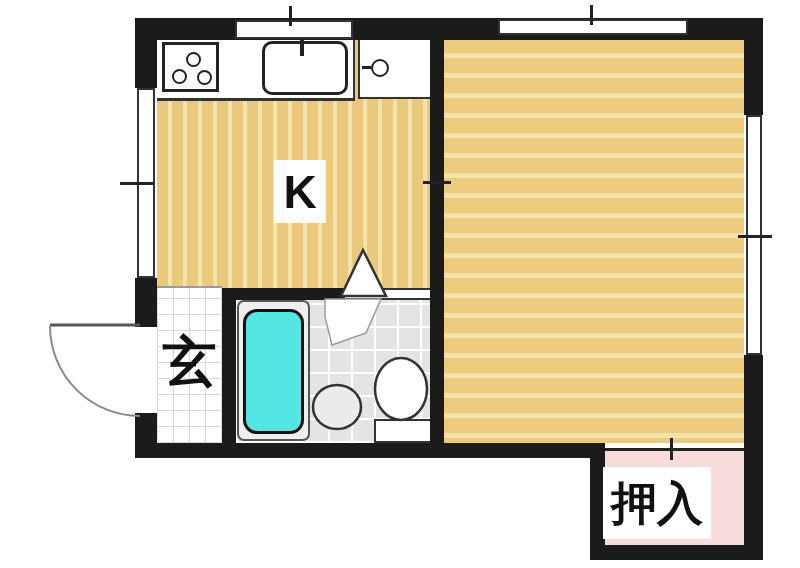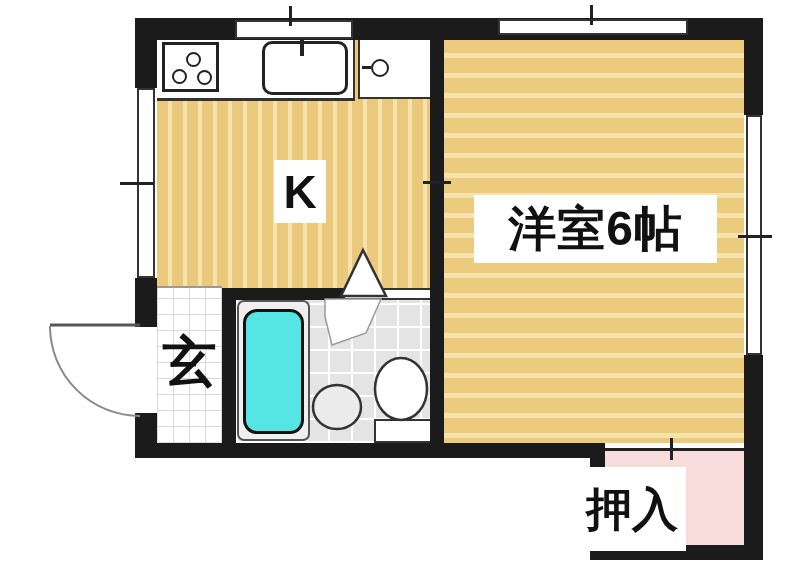--- a/index.html
+++ b/index.html
@@ -100,23 +100,20 @@
     <path d="M 50 326 A 90 90 0 0 0 140 416" fill="none" stroke="#8a8a8a" stroke-width="2"></path>
     <polygon points="363,250 341,296 386,296" fill="#ffffff" stroke="#333" stroke-width="2.5"></polygon>
     <polygon points="325,299 381,299 366,333 332,345 325,317" fill="#ffffff" stroke="#999" stroke-width="1.5"></polygon>
     <ellipse cx="337" cy="407" rx="24" ry="22" fill="#ebebeb" stroke="#333" stroke-width="2.5"></ellipse>
     <ellipse cx="401" cy="389" rx="26" ry="31" fill="#ffffff" stroke="#333" stroke-width="2.5"></ellipse>
   </svg>
 
   <div class="label-box" style="left:274px;top:160px;width:52px;height:63px;font-size:46px;">
     <span>K</span>
   </div>
-  <div class="label-box" style="left:474px;top:195px;width:243px;height:68px;font-size:48px;letter-spacing:1px;">
-    <span>洋室6帖</span>
-  </div>
   <div class="label-box" style="left:157px;top:330px;width:65px;height:62px;font-size:54px;background:transparent;">
     <span>玄</span>
   </div>
-  <div class="label-box" style="left:578px;top:467px;width:108px;height:84px;font-size:46px;">
+  <div class="label-box" style="left:603px;top:467px;width:108px;height:72px;font-size:46px;">
     <span>押入</span>
   </div>
 
 </div>
 
 </body></html>

